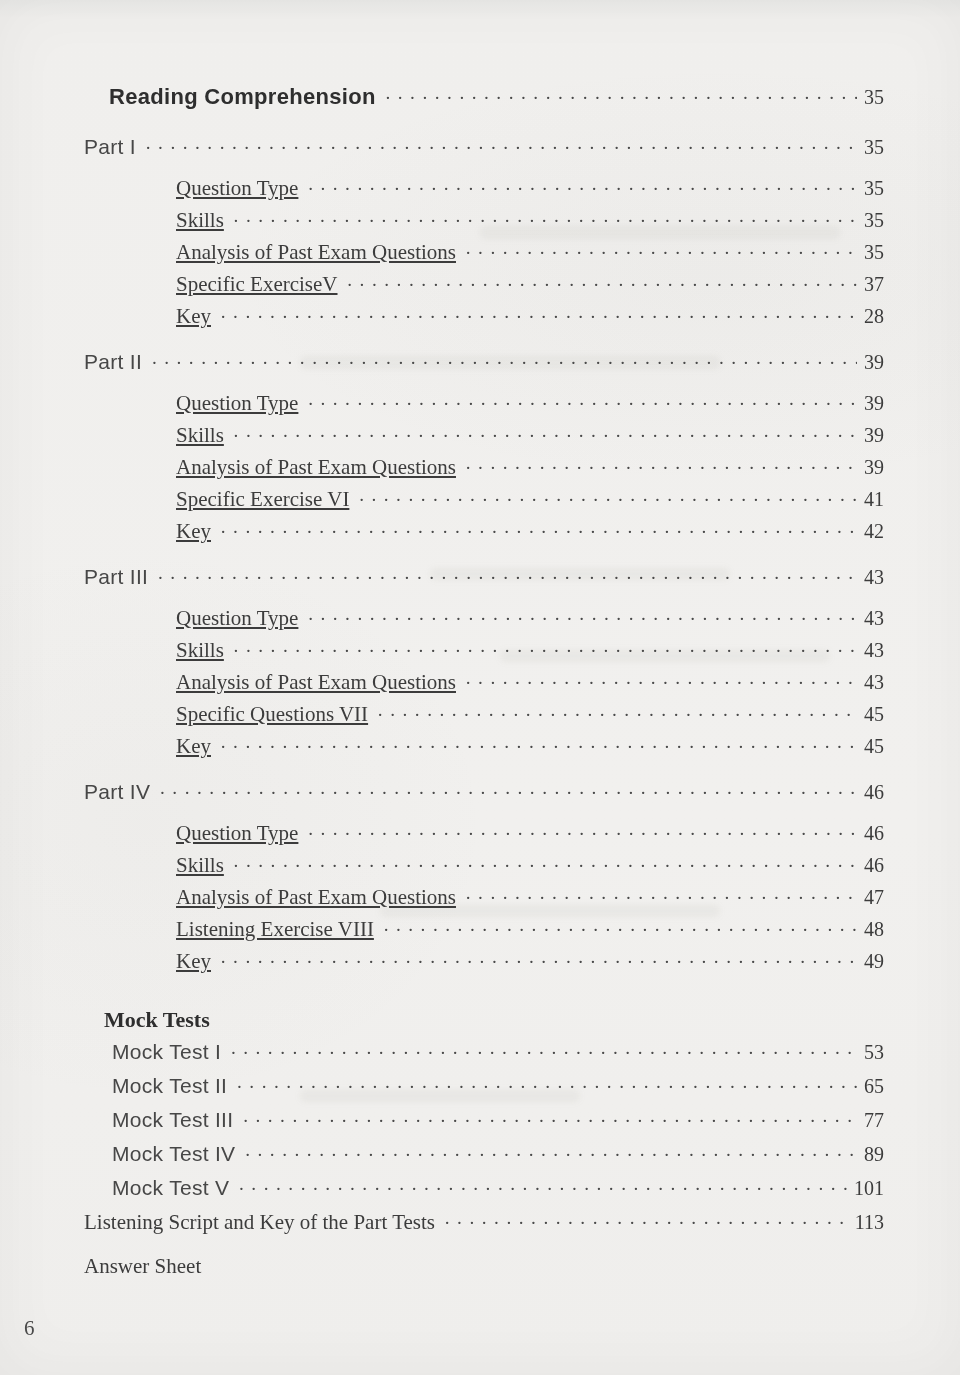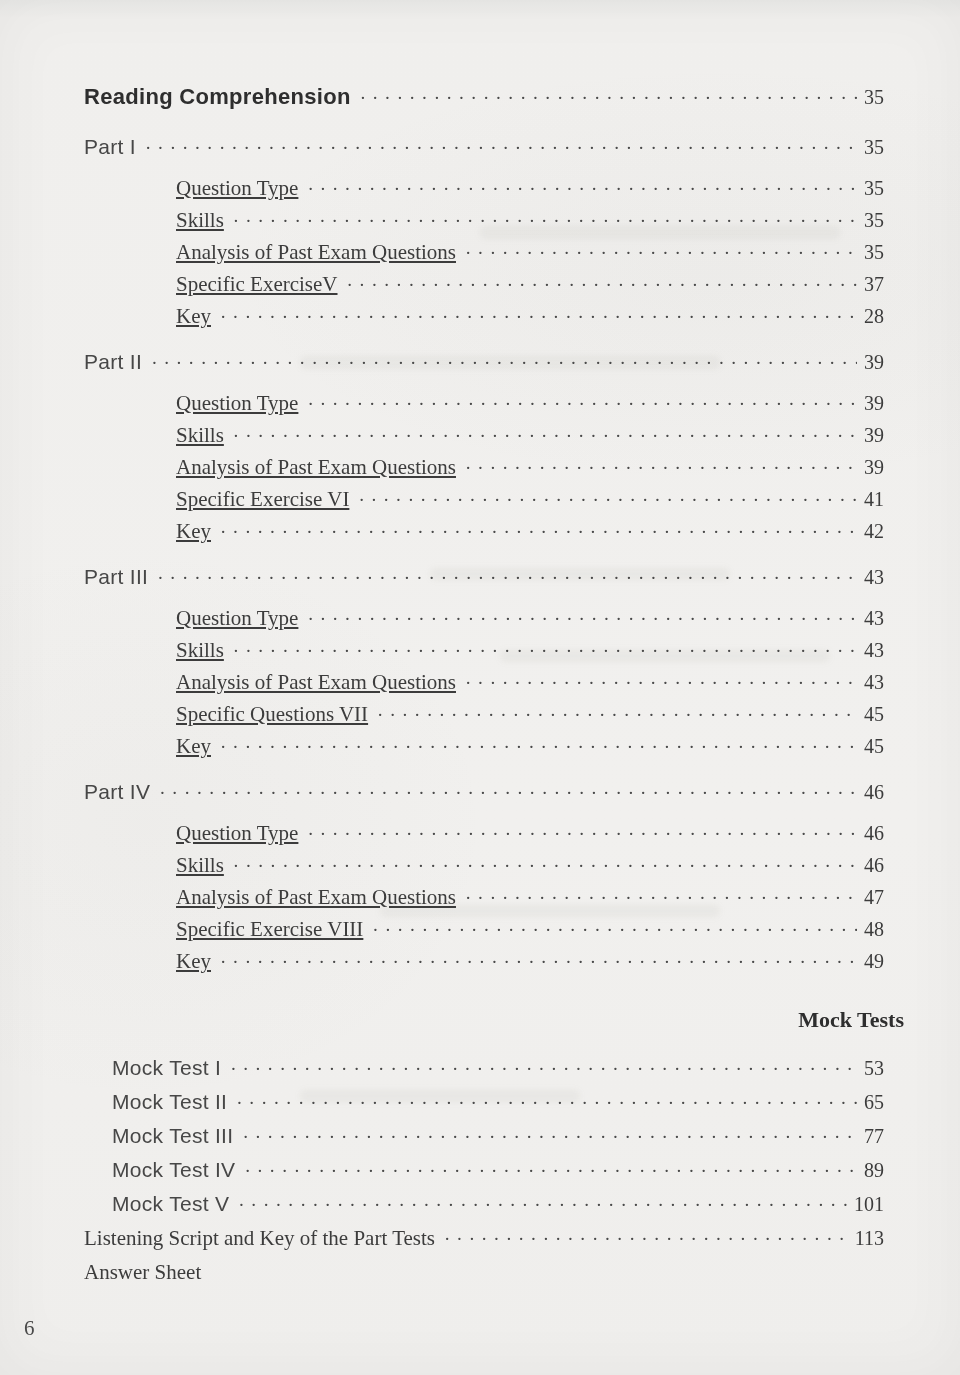--- a/index.html
+++ b/index.html
@@ -28,33 +28,33 @@
     color:var(--dots,#4a4a4a);
     margin-left:9px; margin-right:2px;
   }
   .pagenum {
     font:20px "Liberation Serif", serif;
     color:var(--ink,#3c3c3c);
     padding-left:5px;
     text-align:center;
   }
   
-  .section { height:33px; line-height:33px; margin-bottom:4px; }
+  .section { height:33px; line-height:33px; margin-bottom:4px;margin-left:25px; }
   .section .label { font:700 22px "Liberation Sans", sans-serif; color:var(--ink-bold,#2e2e2e); letter-spacing:.3px; }
   .part { height:33px; line-height:33px; margin-top:14px; margin-bottom:8px; }
   .part .label { font:21px "Liberation Sans", sans-serif; color:var(--ink-sans,#474747); letter-spacing:.3px; }
   .item { height:32px; line-height:32px; padding-left:92px; }
   .item .label { font:21px "Liberation Serif", serif; color:var(--ink,#3c3c3c);text-decoration:underline; }
-  .heading { height:33px; line-height:33px; margin-top:26px; margin-bottom:16px; justify-content:flex-end; transform:translateX(20px); }
+  .heading { height:33px; line-height:33px; margin-top:26px; margin-bottom:0; justify-content:flex-start; transform:translateX(20px); }
   .heading .label { font:700 22px "Liberation Serif", serif; color:var(--ink-bold,#2e2e2e); }
   .mock { height:34px; line-height:34px;margin-left:28px; }
   .mock .label { font:21px "Liberation Sans", sans-serif; color:var(--ink-sans,#474747); letter-spacing:.3px; }
   .serif { height:34px; line-height:34px; }
   .serif .label { font:21px "Liberation Serif", serif; color:var(--ink,#3c3c3c); }
-  .plain { height:34px; line-height:34px; }
+  .plain { height:34px; line-height:34px; margin-top:10px; }
   .plain .label { font:21px "Liberation Serif", serif; color:var(--ink,#3c3c3c); }
   .folio {
     position:absolute; left:24px; top:1316px;
     font:21px "Liberation Serif", serif;
     color:#4a4a4a;
   }
   
   .artifact {
     position:absolute; border-radius:6px;
     background:rgba(125,125,118,0.07);
@@ -183,21 +183,21 @@
         <span class="label">Skills</span>
         <span class="leader">····························································································································································································································</span>
         <span class="pagenum">46</span>
       </div>
       <div class="row item">
         <span class="label">Analysis of Past Exam Questions</span>
         <span class="leader">····························································································································································································································</span>
         <span class="pagenum">47</span>
       </div>
       <div class="row item">
-        <span class="label">Specific Exercise VIII</span>
+        <span class="label">Listening Exercise VIII</span>
         <span class="leader">····························································································································································································································</span>
         <span class="pagenum">48</span>
       </div>
       <div class="row item">
         <span class="label">Key</span>
         <span class="leader">····························································································································································································································</span>
         <span class="pagenum">49</span>
       </div>
       <div class="row heading">
         <span class="label">Mock Tests</span>

